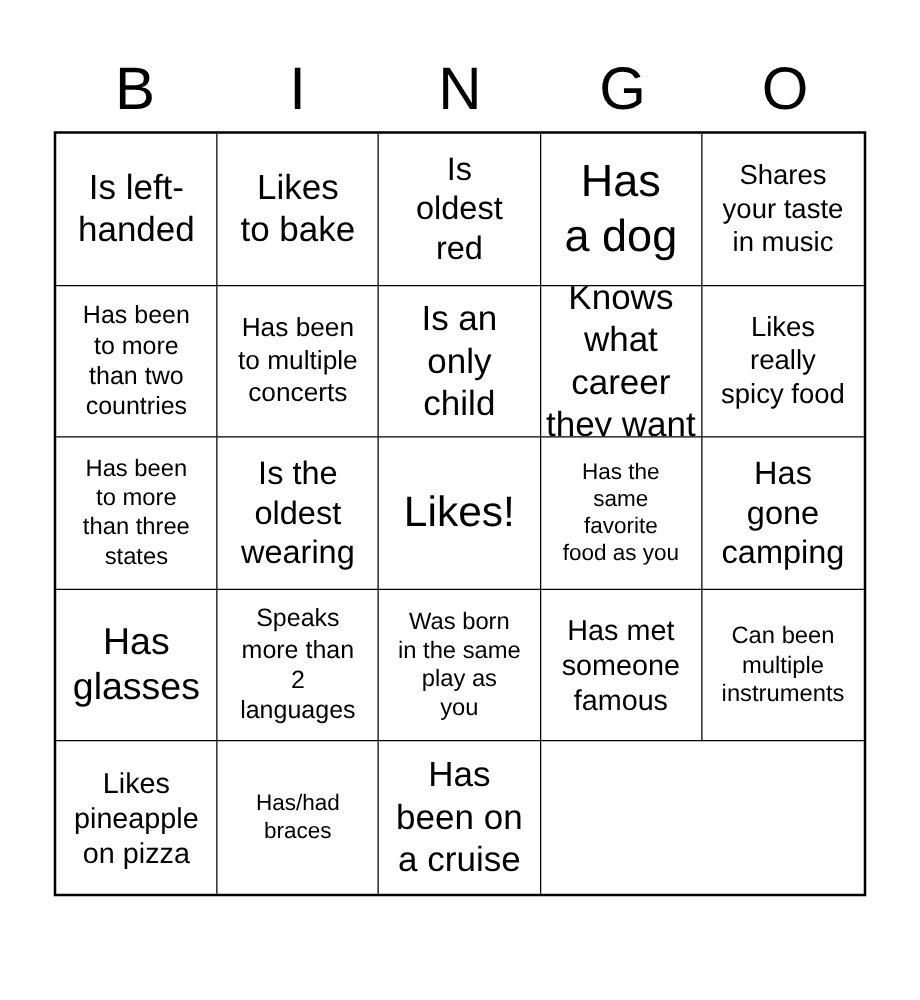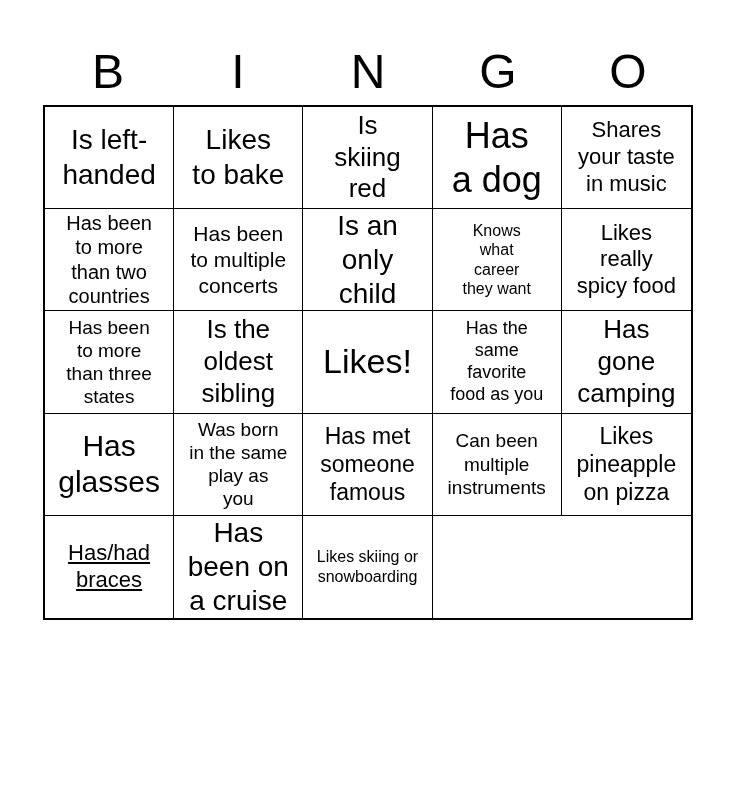--- a/index.html
+++ b/index.html
@@ -19,21 +19,21 @@
     display: flex;
   }
   .letter {
     flex: 1 1 0;
     display: flex; align-items: flex-end; justify-content: center;
     font-size: 48px; line-height: 1; padding-bottom: 2px;
   }
 
   .bingo-grid {
     position: absolute; left: 43px; top: 105px;
-    width: 650px; height: 515px;
+    width: 650px; height: 612px;
     box-sizing: border-box;
     border: 2px solid #000000;
     display: grid;
     grid-template-columns: repeat(5, 1fr);
     grid-template-rows: repeat(5, 1fr);
     background: #ffffff;
   }
   .cell {
     box-sizing: border-box;
     border-right: 1.5px solid #000000;
@@ -58,75 +58,77 @@
       <span class="letter">N</span>
       <span class="letter">G</span>
       <span class="letter">O</span>
     </div>
   <div class="bingo-grid" style="border-color: rgb(0, 0, 0);">
       <div class="cell" style="font-size: 28px;">Is left-
 handed</div>
       <div class="cell" style="font-size: 28px;">Likes
 to bake</div>
       <div class="cell" style="font-size: 26px;">Is
-skiing
+oldest
 red</div>
       <div class="cell" style="font-size: 36px;">Has
 a dog</div>
       <div class="cell" style="font-size: 22px;">Shares
 your taste
 in music</div>
       <div class="cell" style="font-size: 20px;">Has been
 to more
 than two
 countries</div>
       <div class="cell" style="font-size: 21px;">Has been
 to multiple
 concerts</div>
       <div class="cell" style="font-size: 28px;">Is an
 only
 child</div>
-      <div class="cell" style="font-size: 16px;">Knows
+      <div class="cell" style="font-size: 28px;">Knows
 what
 career
 they want</div>
       <div class="cell" style="font-size: 22px;">Likes
 really
 spicy food</div>
       <div class="cell" style="font-size: 19px;">Has been
 to more
 than three
 states</div>
       <div class="cell" style="font-size: 26px;">Is the
 oldest
-sibling</div>
+wearing</div>
       <div class="cell" style="font-size: 34px;">Likes!</div>
       <div class="cell" style="font-size: 18px;">Has the
 same
 favorite
 food as you</div>
       <div class="cell" style="font-size: 26px;">Has
 gone
 camping</div>
       <div class="cell" style="font-size: 30px;">Has
 glasses</div>
+      <div class="cell" style="font-size: 20px;">Speaks
+more than
+2
+languages</div>
       <div class="cell" style="font-size: 19px;">Was born
 in the same
 play as
 you</div>
       <div class="cell" style="font-size: 23px;">Has met
 someone
 famous</div>
       <div class="cell" style="font-size: 19px;">Can been
 multiple
 instruments</div>
       <div class="cell" style="font-size: 23px;">Likes
 pineapple
 on pizza</div>
-      <div class="cell" style="font-size: 22px; text-decoration: underline;">Has/had
+      <div class="cell" style="font-size: 18px;">Has/had
 braces</div>
       <div class="cell" style="font-size: 28px;">Has
 been on
 a cruise</div>
-      <div class="cell" style="font-size: 16px;">Likes skiing or
-snowboarding</div>
     </div>
 </div>
 
 </body></html>

